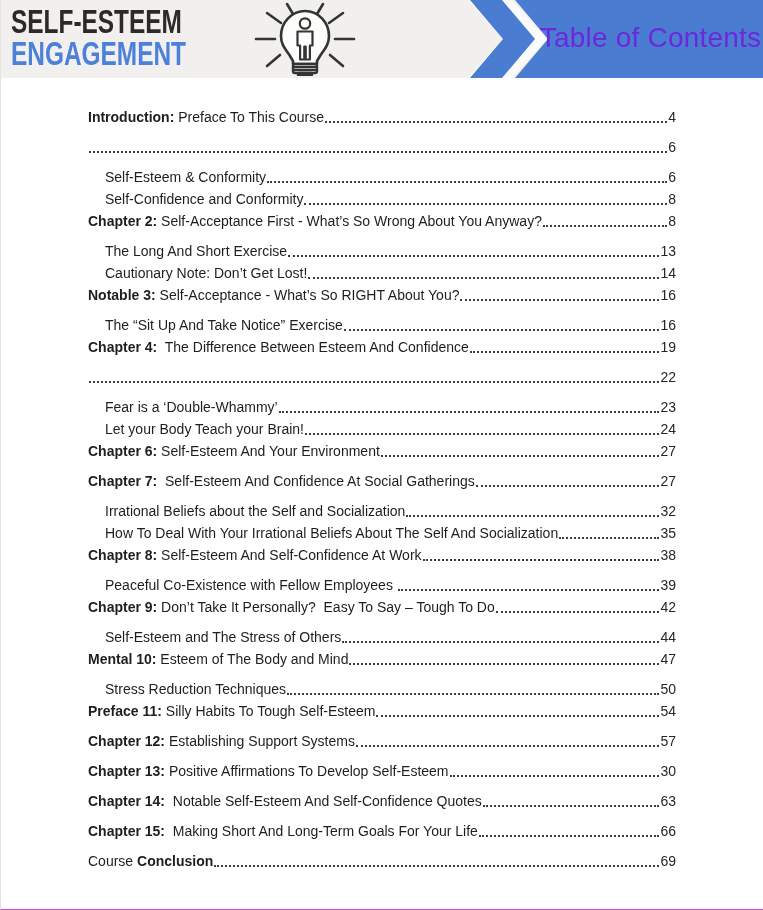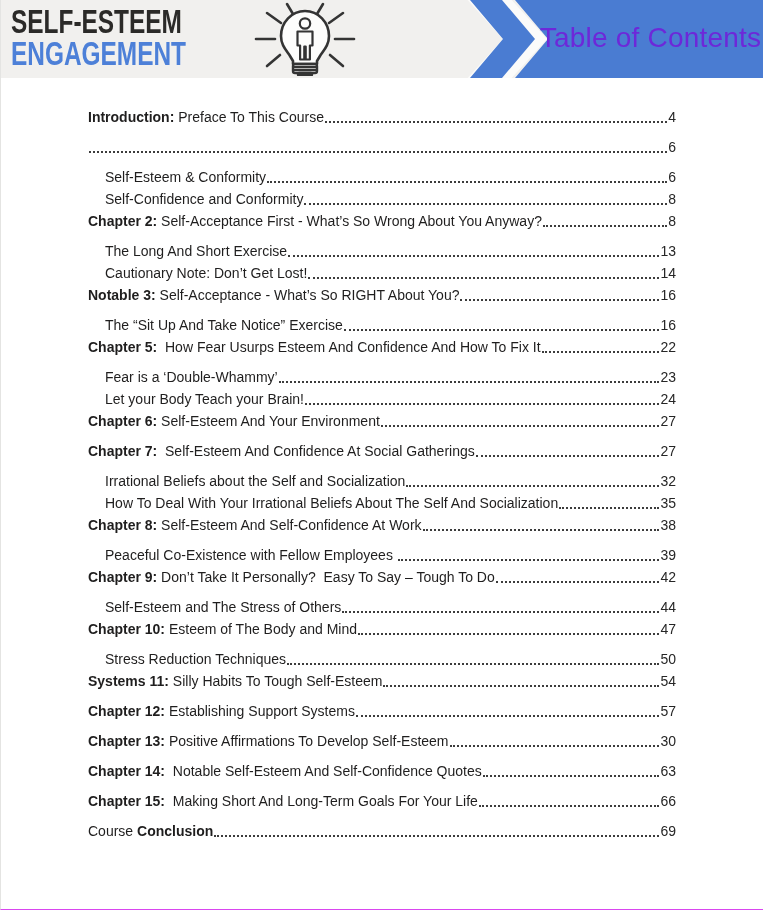--- a/index.html
+++ b/index.html
@@ -174,21 +174,25 @@
         <span class="entry-text"><b>Notable 3:</b><span> Self-Acceptance - What’s So RIGHT About You?</span></span>
         <span class="dots"></span>
         <span class="page-num">16</span>
       </div>
       <div class="entry level2">
         <span class="entry-text"><span>The “Sit Up And Take Notice” Exercise</span></span>
         <span class="dots"></span>
         <span class="page-num">16</span>
       </div>
       <div class="entry level1">
-        <span class="entry-text"><b>Chapter 5:</b><span>  How Fear Usurps Esteem And Confidence And How To Fix It</span></span>
+        <span class="entry-text"><b>Chapter 4:</b><span>  The Difference Between Esteem And Confidence</span></span>
+        <span class="dots"></span>
+        <span class="page-num">19</span>
+      </div>
+      <div class="entry level1">
         <span class="dots"></span>
         <span class="page-num">22</span>
       </div>
       <div class="entry level2">
         <span class="entry-text"><span>Fear is a ‘Double-Whammy’</span></span>
         <span class="dots"></span>
         <span class="page-num">23</span>
       </div>
       <div class="entry level2">
         <span class="entry-text"><span>Let your Body Teach your Brain!</span></span>
@@ -229,31 +233,31 @@
         <span class="entry-text"><b>Chapter 9:</b><span> Don’t Take It Personally?  Easy To Say – Tough To Do</span></span>
         <span class="dots"></span>
         <span class="page-num">42</span>
       </div>
       <div class="entry level2">
         <span class="entry-text"><span>Self-Esteem and The Stress of Others</span></span>
         <span class="dots"></span>
         <span class="page-num">44</span>
       </div>
       <div class="entry level1">
-        <span class="entry-text"><b>Chapter 10:</b><span> Esteem of The Body and Mind</span></span>
+        <span class="entry-text"><b>Mental 10:</b><span> Esteem of The Body and Mind</span></span>
         <span class="dots"></span>
         <span class="page-num">47</span>
       </div>
       <div class="entry level2">
         <span class="entry-text"><span>Stress Reduction Techniques</span></span>
         <span class="dots"></span>
         <span class="page-num">50</span>
       </div>
       <div class="entry level1">
-        <span class="entry-text"><b>Systems 11:</b><span> Silly Habits To Tough Self-Esteem</span></span>
+        <span class="entry-text"><b>Preface 11:</b><span> Silly Habits To Tough Self-Esteem</span></span>
         <span class="dots"></span>
         <span class="page-num">54</span>
       </div>
       <div class="entry level1">
         <span class="entry-text"><b>Chapter 12:</b><span> Establishing Support Systems</span></span>
         <span class="dots"></span>
         <span class="page-num">57</span>
       </div>
       <div class="entry level1">
         <span class="entry-text"><b>Chapter 13:</b><span> Positive Affirmations To Develop Self-Esteem</span></span>

